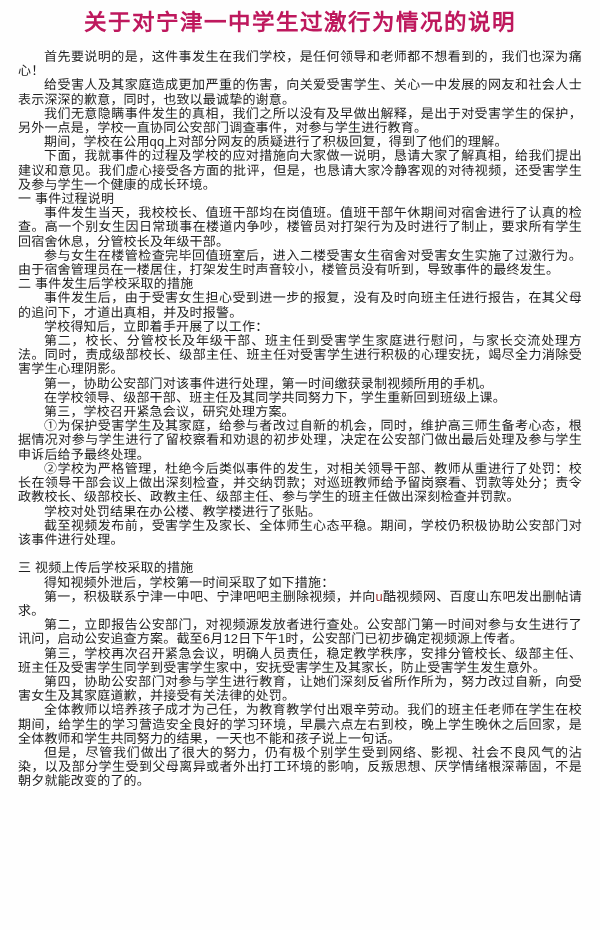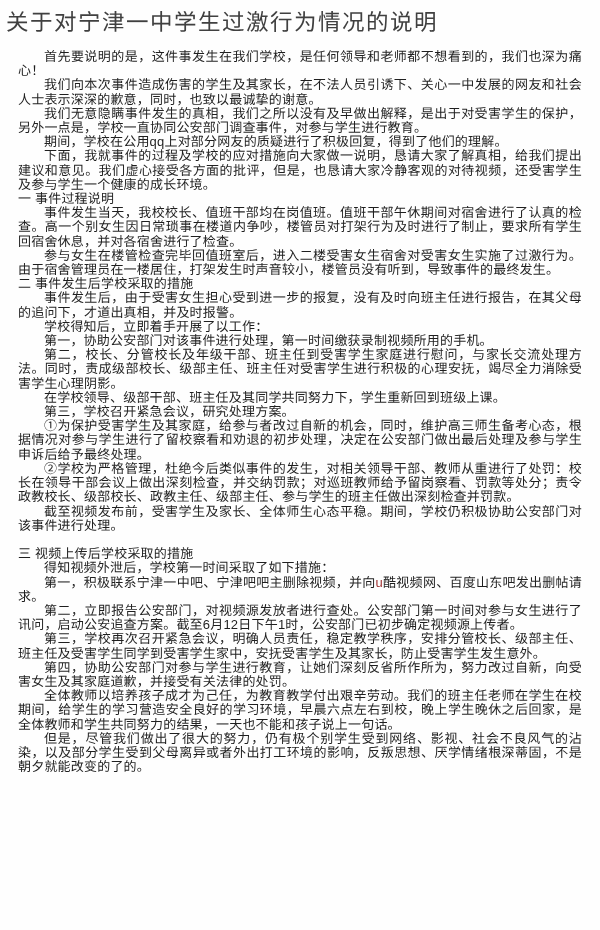--- a/index.html
+++ b/index.html
@@ -11,23 +11,24 @@
     margin: 0 auto;
     background: #fefefe;
     overflow: hidden;
     font-family: "Liberation Sans", sans-serif;
     color: #1f1f1f;
   }
   .doc-title {
     margin: 8px 6px 0 6px;
     font-size: 22.5px;
     line-height: 30px;
-    font-weight: normal;
+    font-weight: bold;
+    text-align: center;
     letter-spacing: 1.5px;
-    color: #404040;
+    color: #be185d;
   }
   .doc-body {
     margin-top: 12px;
     padding: 0 18px;
     font-size: 13px;
     line-height: 14.2px;
     letter-spacing: 0.2px;
     text-align: justify;
   }
   .doc-body p { margin: 0; }
@@ -35,36 +36,37 @@
   .doc-body p.heading { font-weight: normal; }
   .doc-body p.spacer { height: 14.2px; }
 </style>
 </head>
 <body>
 
 <div class="page">
   <h1 class="doc-title">关于对宁津一中学生过激行为情况的说明</h1>
   <div class="doc-body">
       <p class="para indent"><span>首先要说明的是，这件事发生在我们学校，是任何领导和老师都不想看到的，我们也深为痛心！</span></p>
-      <p class="para indent"><span>我们向本次事件造成伤害的学生及其家长，在不法人员引诱下、关心一中发展的网友和社会人士表示深深的歉意，同时，也致以最诚挚的谢意。</span></p>
+      <p class="para indent"><span>给受害人及其家庭造成更加严重的伤害，向关爱受害学生、关心一中发展的网友和社会人士表示深深的歉意，同时，也致以最诚挚的谢意。</span></p>
       <p class="para indent"><span>我们无意隐瞒事件发生的真相，我们之所以没有及早做出解释，是出于对受害学生的保护，另外一点是，学校一直协同公安部门调查事件，对参与学生进行教育。</span></p>
       <p class="para indent"><span>期间，学校在公用qq上对部分网友的质疑进行了积极回复，得到了他们的理解。</span></p>
       <p class="para indent"><span>下面，我就事件的过程及学校的应对措施向大家做一说明，恳请大家了解真相，给我们提出建议和意见。我们虚心接受各方面的批评，但是，也恳请大家冷静客观的对待视频，还受害学生及参与学生一个健康的成长环境。</span></p>
       <p class="heading"><span>一 事件过程说明</span></p>
-      <p class="para indent"><span>事件发生当天，我校校长、值班干部均在岗值班。值班干部午休期间对宿舍进行了认真的检查。高一个别女生因日常琐事在楼道内争吵，楼管员对打架行为及时进行了制止，要求所有学生回宿舍休息，并对各宿舍进行了检查。</span></p>
+      <p class="para indent"><span>事件发生当天，我校校长、值班干部均在岗值班。值班干部午休期间对宿舍进行了认真的检查。高一个别女生因日常琐事在楼道内争吵，楼管员对打架行为及时进行了制止，要求所有学生回宿舍休息，分管校长及年级干部。</span></p>
       <p class="para indent"><span>参与女生在楼管检查完毕回值班室后，进入二楼受害女生宿舍对受害女生实施了过激行为。由于宿舍管理员在一楼居住，打架发生时声音较小，楼管员没有听到，导致事件的最终发生。</span></p>
       <p class="heading"><span>二 事件发生后学校采取的措施</span></p>
       <p class="para indent"><span>事件发生后，由于受害女生担心受到进一步的报复，没有及时向班主任进行报告，在其父母的追问下，才道出真相，并及时报警。</span></p>
       <p class="para indent"><span>学校得知后，立即着手开展了以工作：</span></p>
+      <p class="para indent"><span>第二，校长、分管校长及年级干部、班主任到受害学生家庭进行慰问，与家长交流处理方法。同时，责成级部校长、级部主任、班主任对受害学生进行积极的心理安抚，竭尽全力消除受害学生心理阴影。</span></p>
       <p class="para indent"><span>第一，协助公安部门对该事件进行处理，第一时间缴获录制视频所用的手机。</span></p>
-      <p class="para indent"><span>第二，校长、分管校长及年级干部、班主任到受害学生家庭进行慰问，与家长交流处理方法。同时，责成级部校长、级部主任、班主任对受害学生进行积极的心理安抚，竭尽全力消除受害学生心理阴影。</span></p>
       <p class="para indent"><span>在学校领导、级部干部、班主任及其同学共同努力下，学生重新回到班级上课。</span></p>
       <p class="para indent"><span>第三，学校召开紧急会议，研究处理方案。</span></p>
       <p class="para indent"><span>①为保护受害学生及其家庭，给参与者改过自新的机会，同时，维护高三师生备考心态，根据情况对参与学生进行了留校察看和劝退的初步处理，决定在公安部门做出最后处理及参与学生申诉后给予最终处理。</span></p>
       <p class="para indent"><span>②学校为严格管理，杜绝今后类似事件的发生，对相关领导干部、教师从重进行了处罚：校长在领导干部会议上做出深刻检查，并交纳罚款；对巡班教师给予留岗察看、罚款等处分；责令政教校长、级部校长、政教主任、级部主任、参与学生的班主任做出深刻检查并罚款。</span></p>
+      <p class="para indent"><span>学校对处罚结果在办公楼、教学楼进行了张贴。</span></p>
       <p class="para indent"><span>截至视频发布前，受害学生及家长、全体师生心态平稳。期间，学校仍积极协助公安部门对该事件进行处理。</span></p>
       <p class="spacer"></p>
       <p class="heading"><span>三 视频上传后学校采取的措施</span></p>
       <p class="para indent"><span>得知视频外泄后，学校第一时间采取了如下措施：</span></p>
       <p class="para indent"><span>第一，积极联系宁津一中吧、宁津吧吧主删除视频，并向</span><span style="color: rgb(160, 52, 52);">u</span><span>酷视频网、百度山东吧发出删帖请求。</span></p>
       <p class="para indent"><span>第二，立即报告公安部门，对视频源发放者进行查处。公安部门第一时间对参与女生进行了讯问，启动公安追查方案。截至6月12日下午1时，公安部门已初步确定视频源上传者。</span></p>
       <p class="para indent"><span>第三，学校再次召开紧急会议，明确人员责任，稳定教学秩序，安排分管校长、级部主任、班主任及受害学生同学到受害学生家中，安抚受害学生及其家长，防止受害学生发生意外。</span></p>
       <p class="para indent"><span>第四，协助公安部门对参与学生进行教育，让她们深刻反省所作所为，努力改过自新，向受害女生及其家庭道歉，并接受有关法律的处罚。</span></p>
       <p class="para indent"><span>全体教师以培养孩子成才为己任，为教育教学付出艰辛劳动。我们的班主任老师在学生在校期间，给学生的学习营造安全良好的学习环境，早晨六点左右到校，晚上学生晚休之后回家，是全体教师和学生共同努力的结果，一天也不能和孩子说上一句话。</span></p>
       <p class="para indent"><span>但是，尽管我们做出了很大的努力，仍有极个别学生受到网络、影视、社会不良风气的沾染，以及部分学生受到父母离异或者外出打工环境的影响，反叛思想、厌学情绪根深蒂固，不是朝夕就能改变的了的。</span></p>

